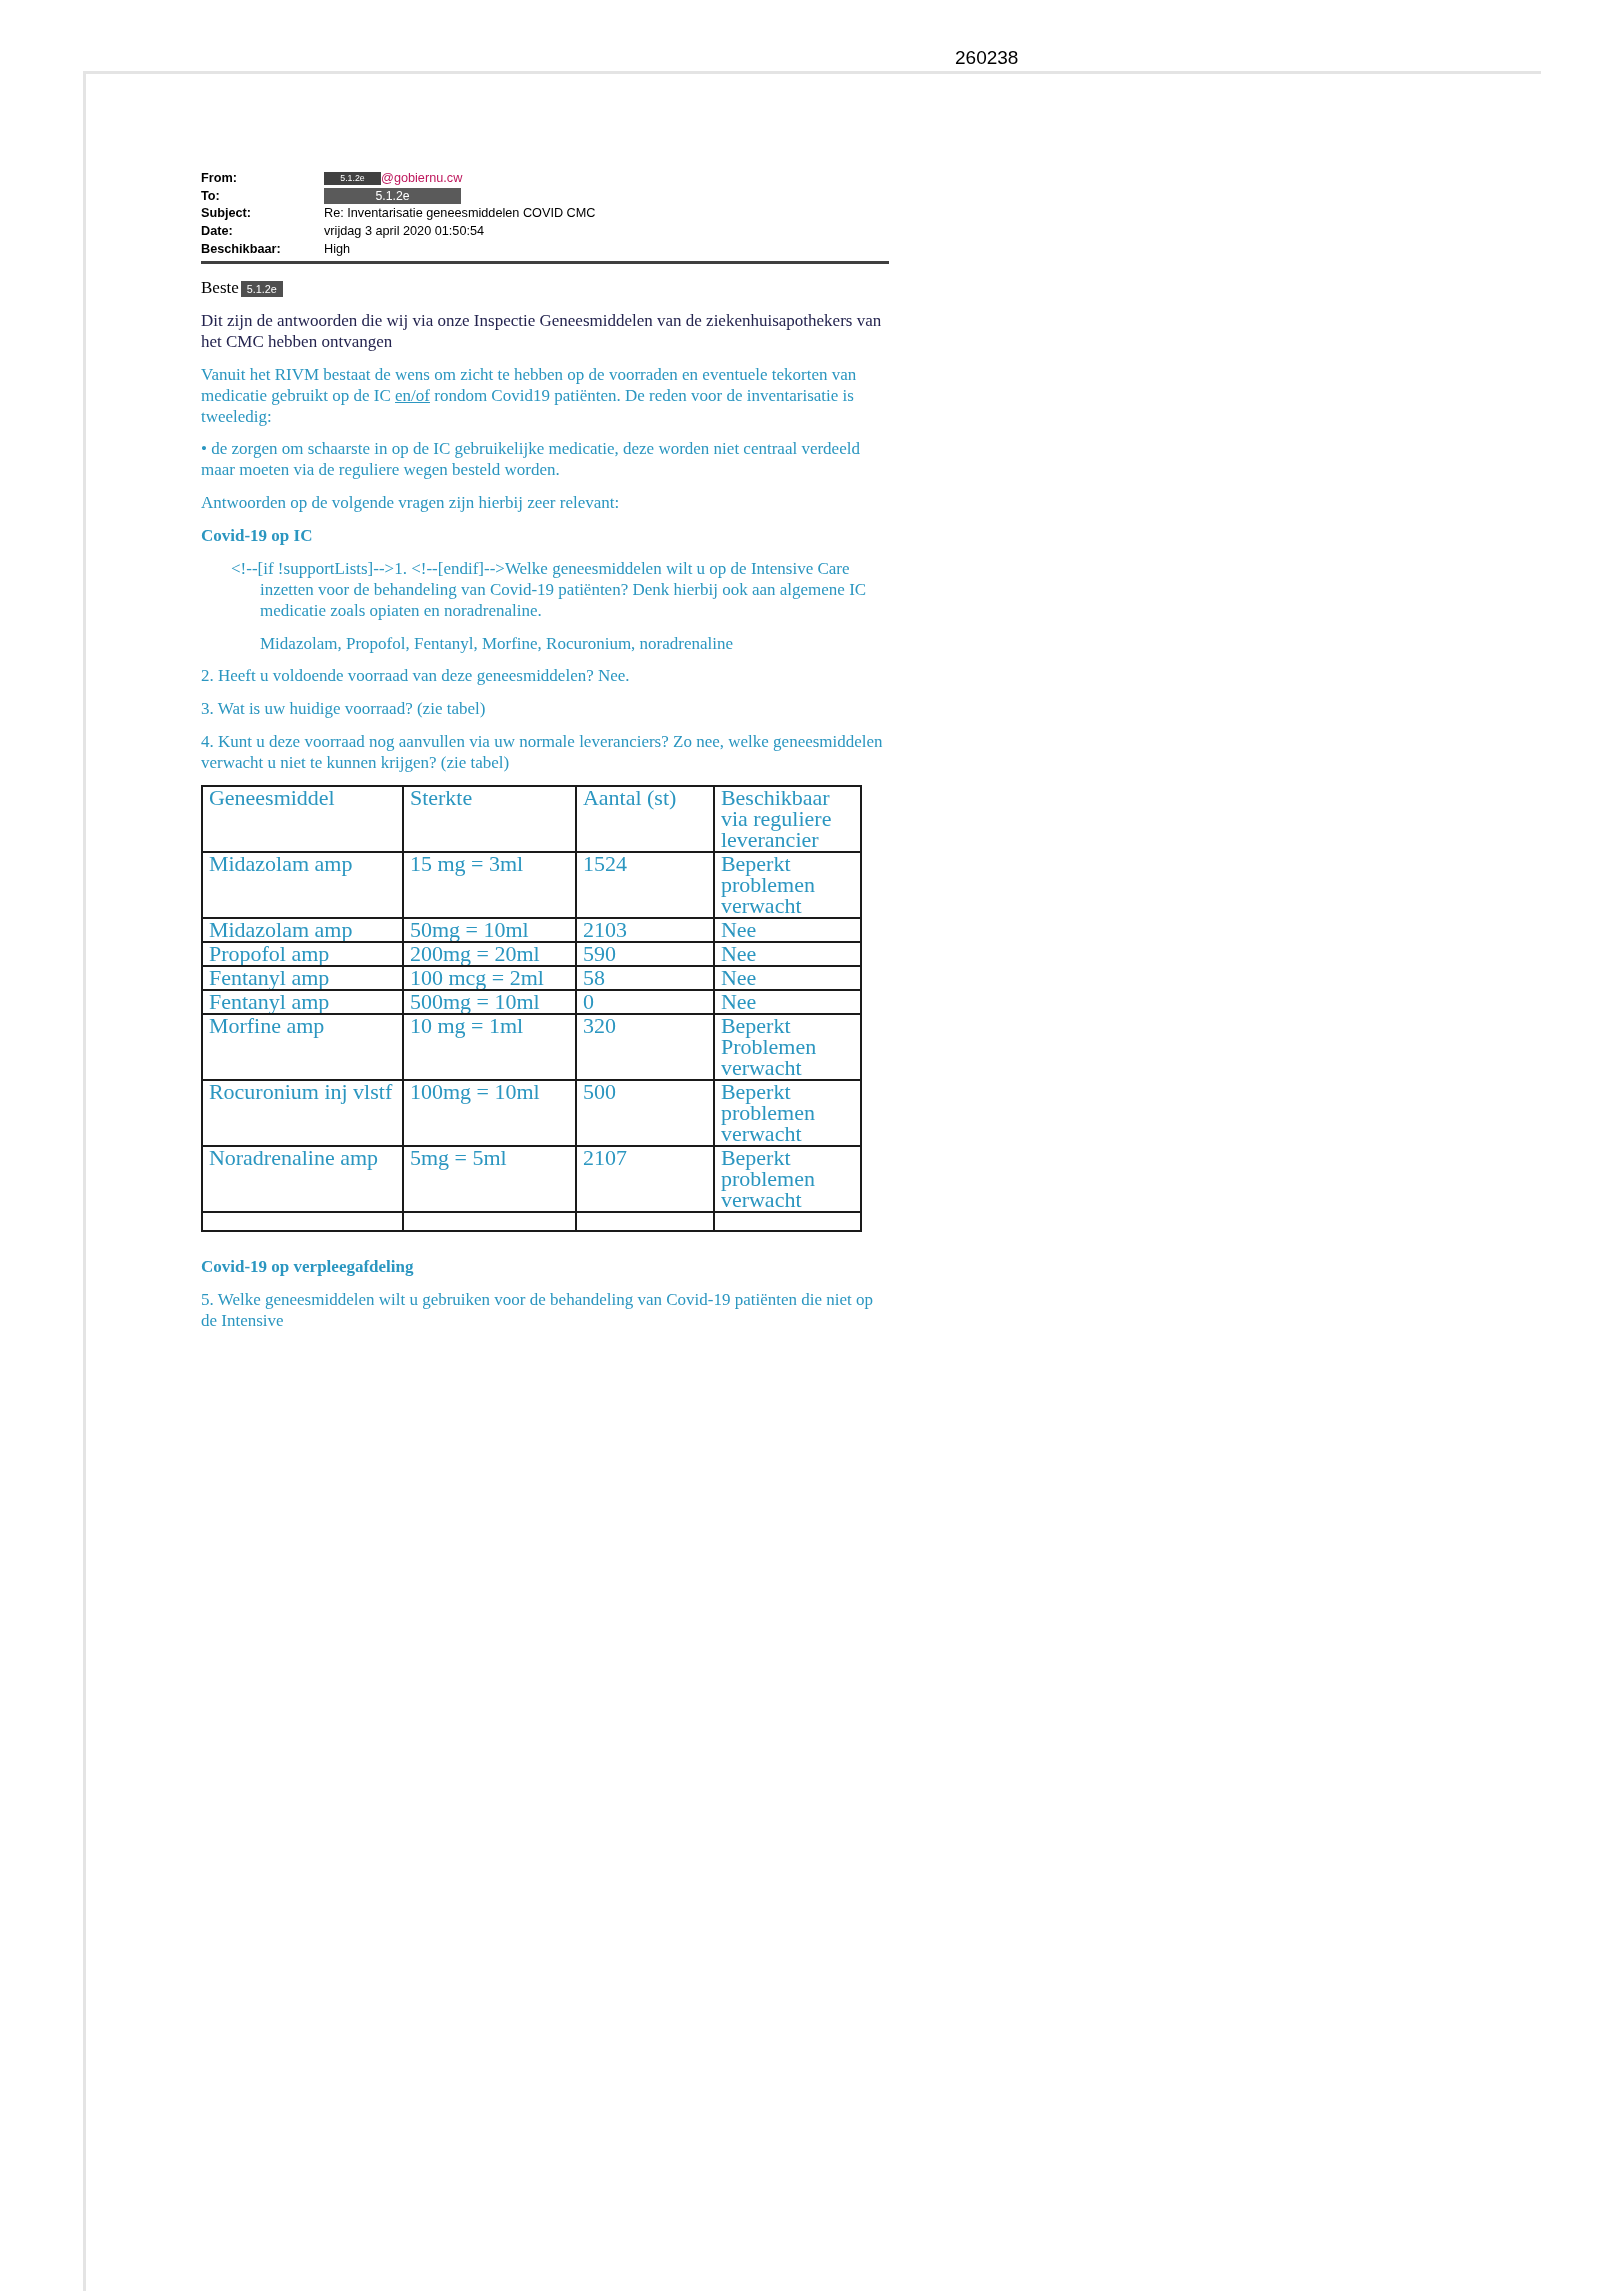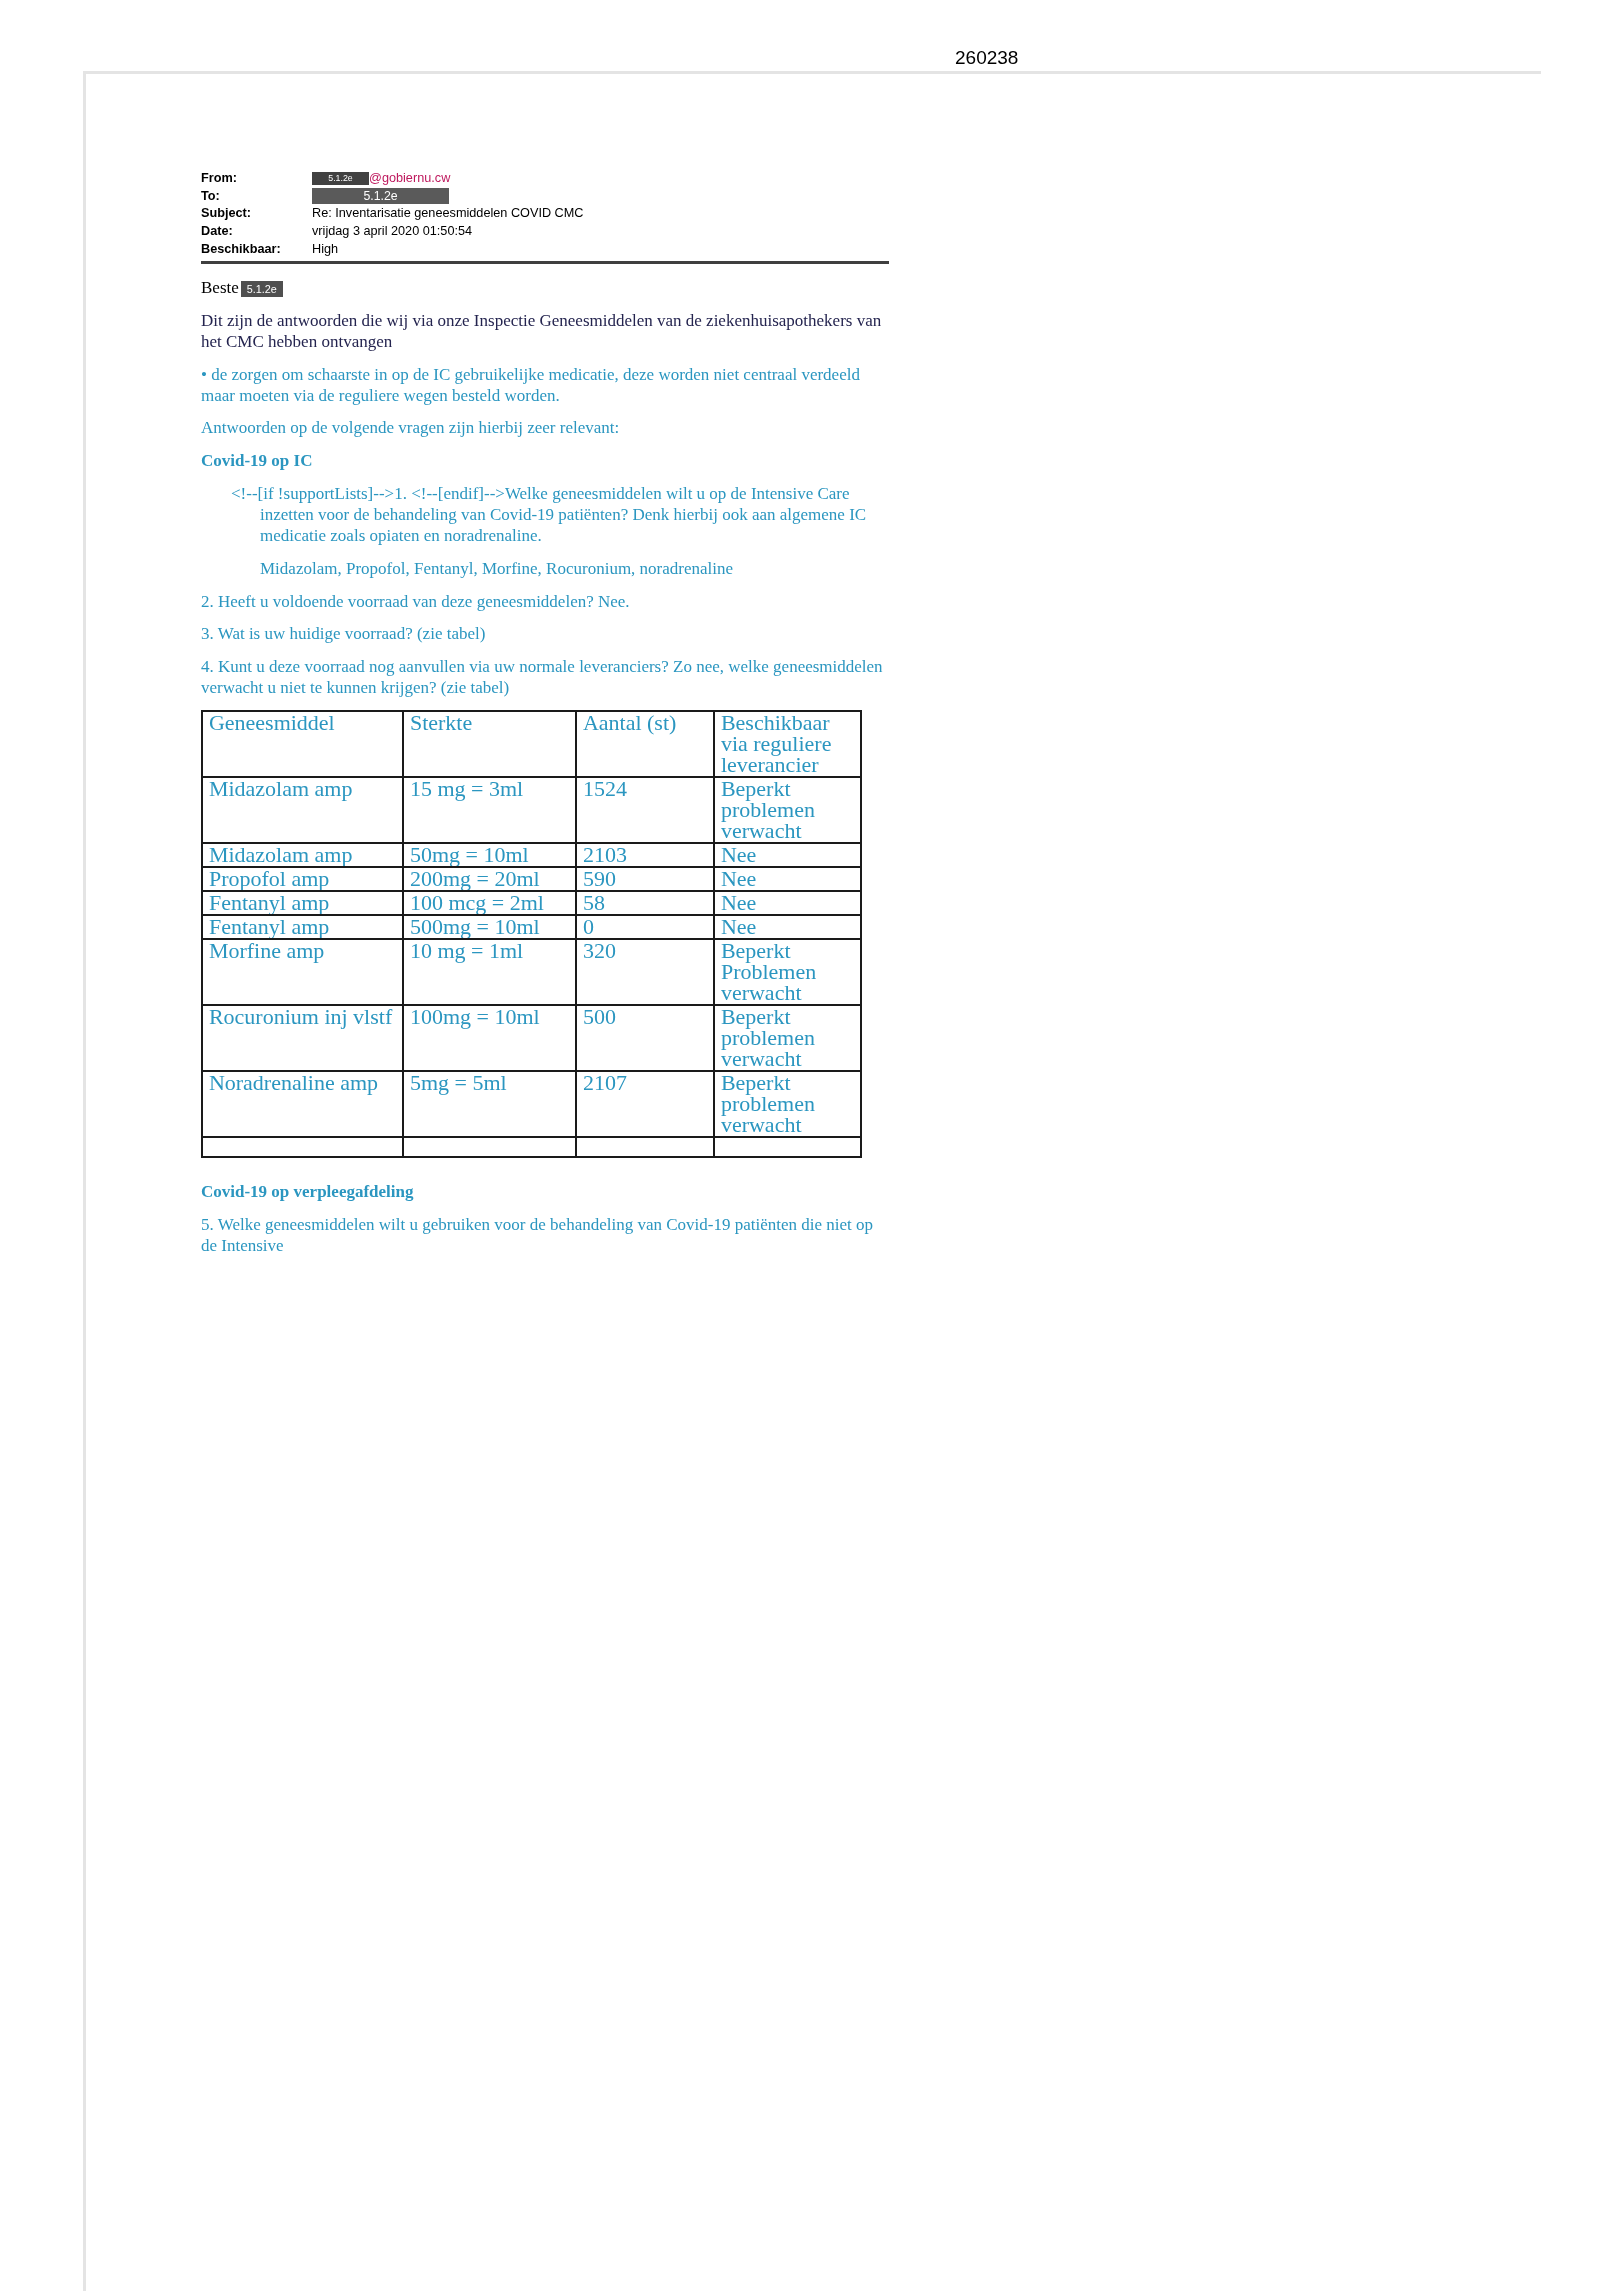--- a/index.html
+++ b/index.html
@@ -22,21 +22,21 @@
     font-size: 19px; color: #000;
   }
 
   
   .email-header {
     position: absolute; left: 201px; top: 170px; width: 686px;
     font-family: "Liberation Sans", sans-serif;
     font-size: 12.7px; color: #000;
   }
   .email-header .row { display: flex; align-items: flex-start; line-height: 16.7px; margin-bottom: 1px; }
-  .email-header .lbl { width: 111px; font-weight: bold; flex: 0 0 auto; }
+  .email-header .lbl { width: 123px; font-weight: bold; flex: 0 0 auto; }
   .redaction {
     display: inline-block; background: #545454; color: #fff;
     font-family: "Liberation Sans", sans-serif;
     text-align: center; vertical-align: middle;
   }
   .redaction.from-box { font-size: 8.8px; line-height: 12.7px; padding: 0 7.8px; min-width: 57px; background:#414141; }
   .redaction.to-box { font-size: 12.3px; line-height: 16.7px; width: 137px; background:#5a5a5a; }
   .redaction.greet-box { font-size: 10.8px; line-height: 16.7px; padding: 0 5.9px; min-width: 41px; background:#4f4f4f; margin-left: 2px; }
   .mail-link { color: #be185d; cursor: pointer; }
 
@@ -117,20 +117,23 @@
 <div class="header-separator"></div>
 
 <div class="body-content">
 
   <p class="p p-black">
     <span>Beste</span><span class="redaction greet-box">5.1.2e</span>
   </p>
 
   <p class="p p-dark">Dit zijn de antwoorden die wij via onze Inspectie Geneesmiddelen van de ziekenhuisapothekers van het CMC hebben ontvangen</p>
 
+  <p class="p">
+    <span>Vanuit het RIVM bestaat de wens om zicht te hebben op de voorraden en eventuele tekorten van medicatie gebruikt op de IC </span><span class="u">en/of</span><span> rondom Covid19 patiënten. De reden voor de inventarisatie is tweeledig:</span>
+  </p>
 
 
   <p class="p">• de zorgen om schaarste in op de IC gebruikelijke medicatie, deze worden niet centraal verdeeld maar moeten via de reguliere wegen besteld worden.</p>
 
   <p class="p">Antwoorden op de volgende vragen zijn hierbij zeer relevant:</p>
 
   <p class="heading-blue">Covid-19 op IC</p>
 
   <p class="q1-block">&lt;!--[if !supportLists]--&gt;1. &lt;!--[endif]--&gt;Welke geneesmiddelen wilt u op de Intensive Care inzetten voor de behandeling van Covid-19 patiënten? Denk hierbij ook aan algemene IC medicatie zoals opiaten en noradrenaline.</p>
 

